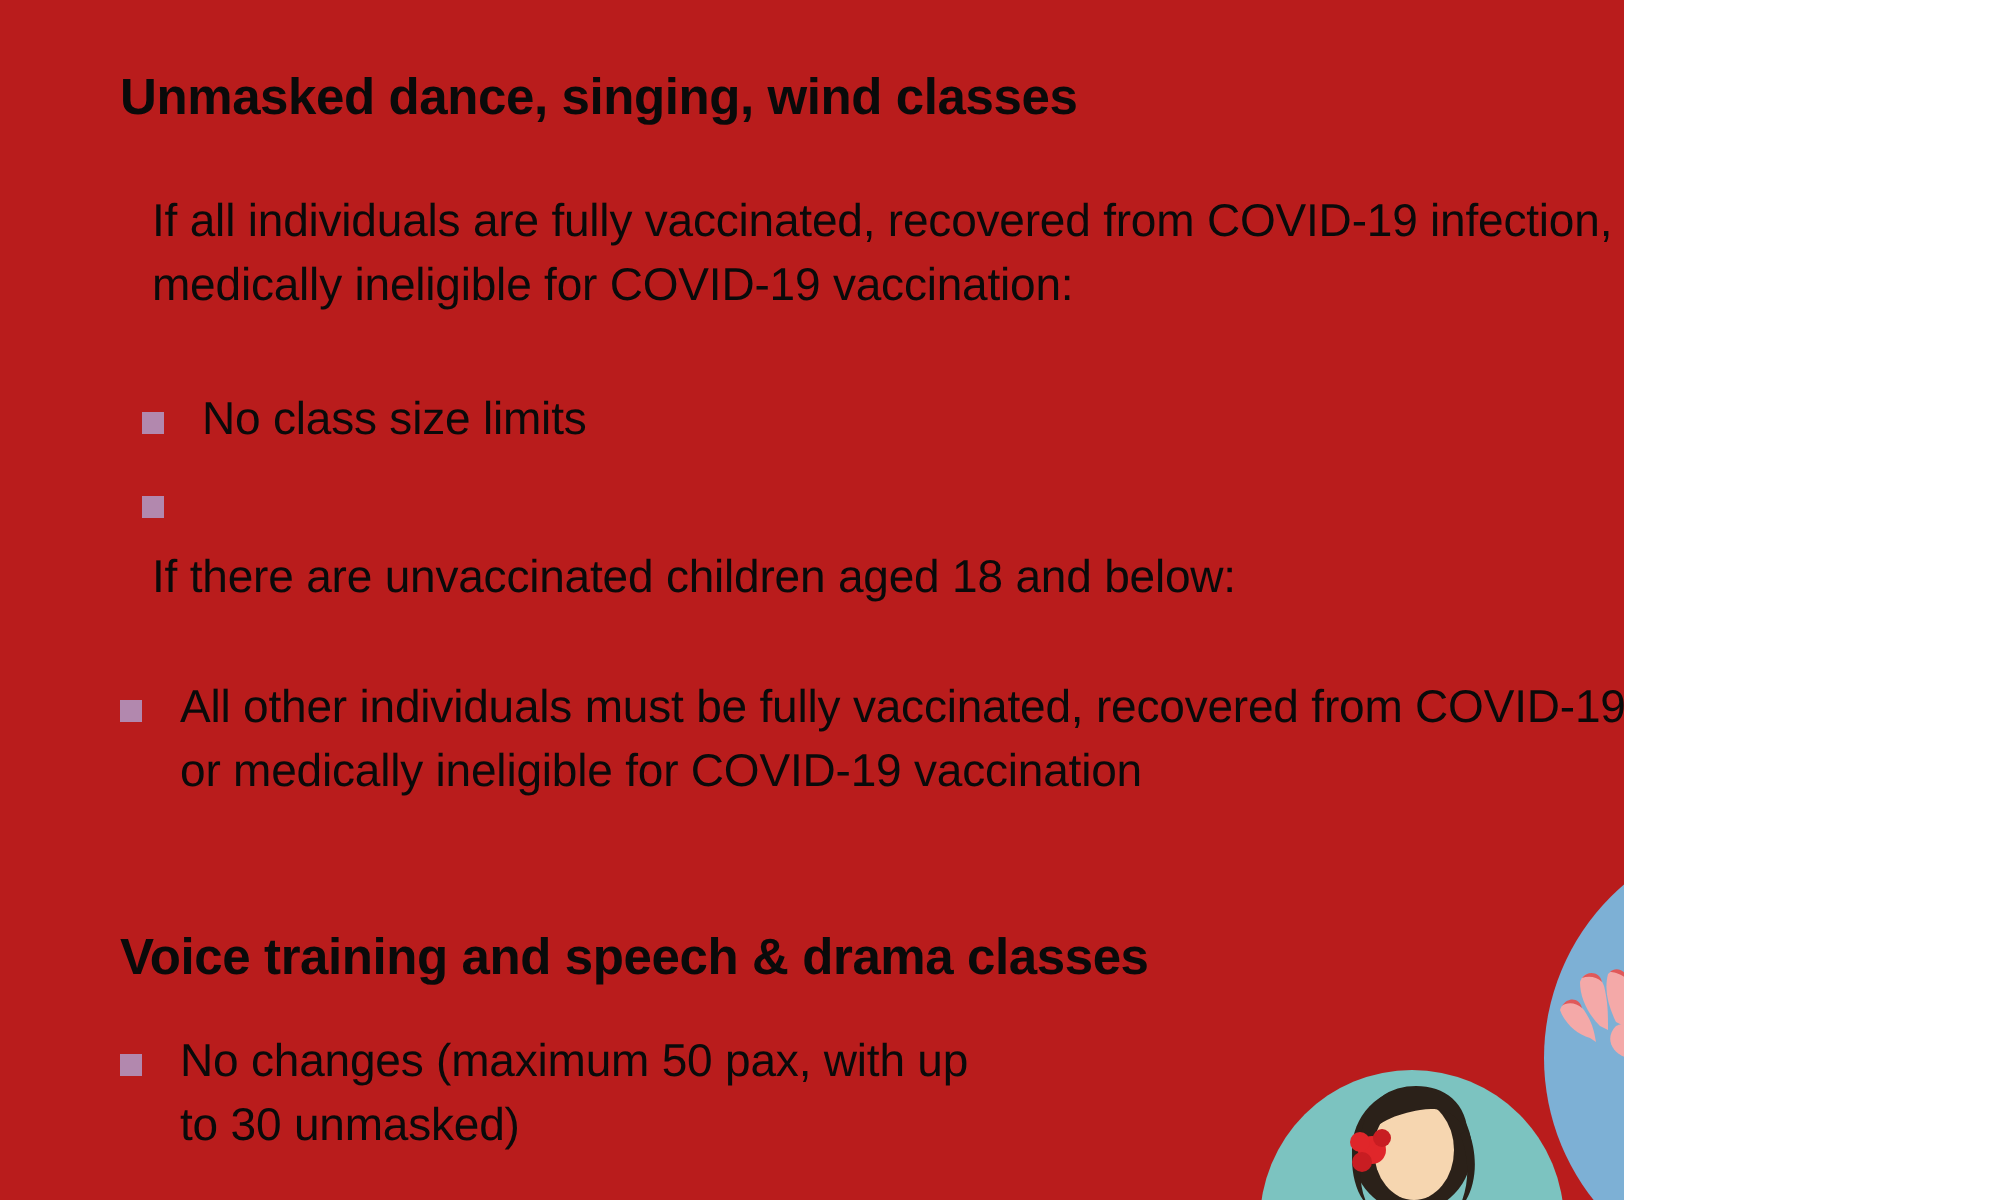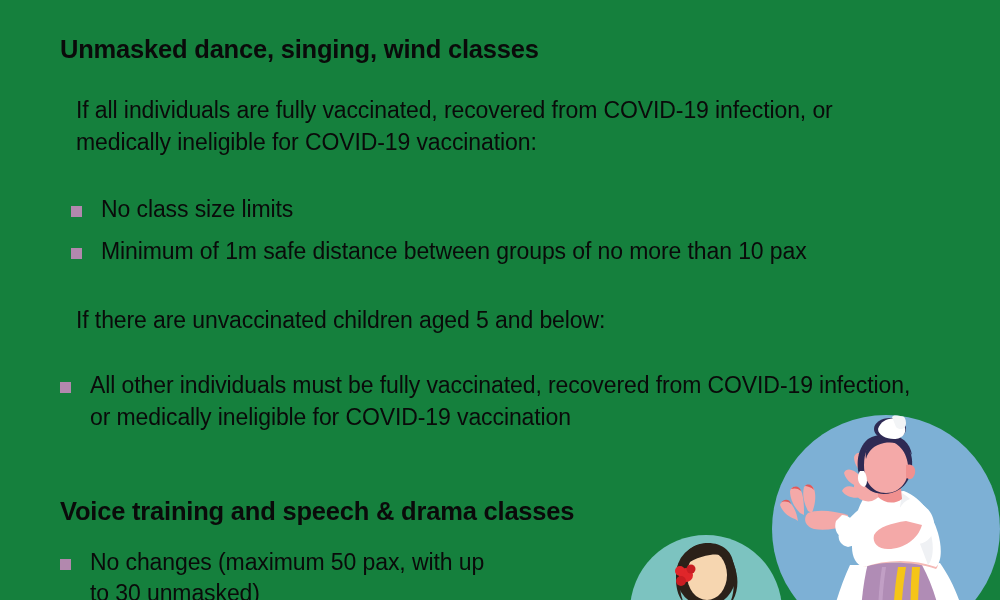--- a/index.html
+++ b/index.html
@@ -10,23 +10,23 @@
     width: 1000px;
     height: 600px;
     background: #ffffff;
     font-family: "Liberation Sans", sans-serif;
     overflow: hidden;
     position: relative;
   }
 
   #slide {
     position: relative;
-    width: 1000px;
+    width: 812px;
     height: 600px;
-    background: #15803d;
+    background: #b91c1c;
     overflow: hidden;
   }
 
   
   .content {
     position: absolute;
     left: 60px;
     top: 34px;
     width: 860px;
     z-index: 5;
@@ -127,27 +127,26 @@
 
     <div class="gap-b"></div>
 
     <ul class="bullets indented">
       <li>
         <span class="sq"></span>
         <span>No class size limits</span>
       </li>
       <li class="li-space">
         <span class="sq"></span>
-        <span> Minimum of 1m safe distance between groups of no more than 10 pax</span>
       </li>
     </ul>
 
     <div class="gap-c"></div>
 
-    <p class="lead">If there are unvaccinated children aged 5 and below:</p>
+    <p class="lead">If there are unvaccinated children aged 18 and below:</p>
 
     <div style="height:8px"></div>
 
     <ul class="bullets">
       <li class="li-space">
         <span class="sq"></span>
         <span>All other individuals must be fully vaccinated, recovered from COVID-19 infection, or medically ineligible for COVID-19 vaccination</span>
       </li>
     </ul>
 

